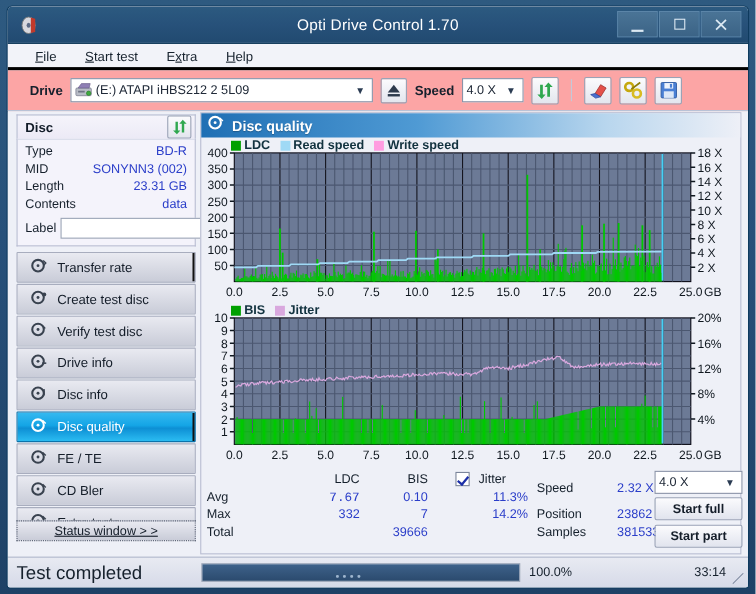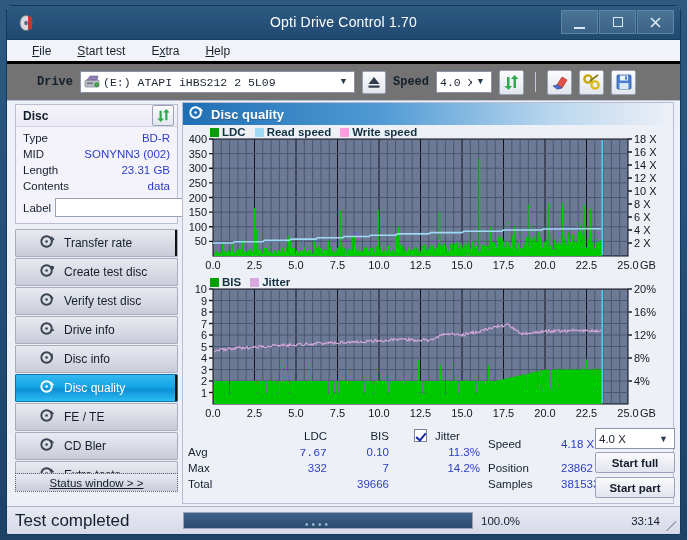--- a/index.html
+++ b/index.html
@@ -71,26 +71,25 @@
   .menu-item {
     font-size: 12px; color: #17222e;
     padding: 2px 3px;
     cursor: default;
   }
   .menu-item u { text-decoration: underline; }
 
   
   .drivebar {
     height: 37px;
-    background: #737373;
+    background: #fca5a5;
     border-bottom: 1px solid #b9c2d6;
     display: flex; align-items: center;
-    padding: 0 8px 0 30px;
+    padding: 0 8px 0 20px;
     gap: 7px;
-    font-family: Liberation Mono, monospace;
   }
   .lbl-bold { font-size: 12px; font-weight: bold; color: #15202c; }
   .combo {
     height: 22px;
     background: #ffffff;
     border: 1px solid #8a93a8;
     display: flex; align-items: center;
     font-size: 11.5px; color: #202a38;
     padding: 0 2px 0 3px;
     position: relative;
@@ -159,21 +158,21 @@
     display:flex;align-items:center;justify-content:center;
   }
   .navlist { margin-top: 5px; }
   .navitem {
     height: 28px;
     margin-bottom: 1px;
     background: linear-gradient(to bottom,#e9eaf1,#c9ccd8);
     border: 1px solid #a8adbe;
     border-radius: 1px;
     display: flex; align-items: center;
-    padding-left: 24px; gap: 9px;
+    padding-left: 12px; gap: 9px;
     font-size: 12px; color: #141d29;
   }
   .navitem.sel {
     background: linear-gradient(to bottom,#35b9f0 0%,#14a5e6 45%,#0d8fd4 55%,#2bbcf2 100%);
     border: 1px solid #0b73ab;
     color: #ffffff;
     box-shadow: -2px 0 0 #111 inset;
   }
   .navitem.first { box-shadow: -2px 0 0 #111 inset; }
   .statuswin {
@@ -1570,21 +1569,21 @@
           <div class="cell v2" style="left:150px;top:21px;width:56px;text-align:right;">0.10</div>
           <div class="cell v2" style="left:150px;top:37px;width:56px;text-align:right;">7</div>
           <div class="cell v2" style="left:150px;top:53px;width:56px;text-align:right;">39666</div>
 
           <div class="cell" style="left:231px;top:4px;"><span class="chk"></span></div>
           <div class="cell k2" style="left:252px;top:5px;">Jitter</div>
           <div class="cell v2" style="left:230px;top:21px;width:67px;text-align:right;">11.3%</div>
           <div class="cell v2" style="left:230px;top:37px;width:67px;text-align:right;">14.2%</div>
 
           <div class="cell k2" style="left:305px;top:13px;">Speed</div>
-          <div class="cell v2" style="left:378px;top:13px;">4.18 X</div>
+          <div class="cell v2" style="left:378px;top:13px;">2.32 X</div>
           <div class="cell k2" style="left:305px;top:37px;">Position</div>
           <div class="cell v2" style="left:378px;top:37px;">23862 MB</div>
           <div class="cell k2" style="left:305px;top:53px;">Samples</div>
           <div class="cell v2" style="left:378px;top:53px;">381533</div>
 
           <div class="combo" style="position:absolute;left:412px;top:3px;width:80px;height:21px;">
             <span class="cv">4.0 X</span>
             <span class="chev">▼</span>
           </div>
           <div class="btn2" style="left:412px;top:52px;width:80px;height:21px;">

